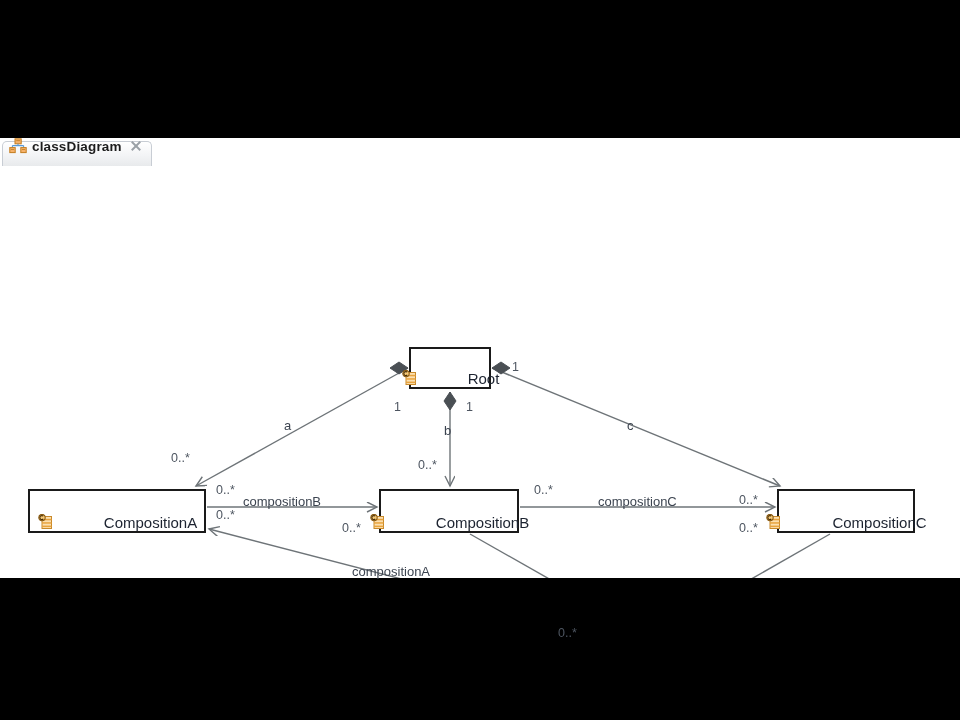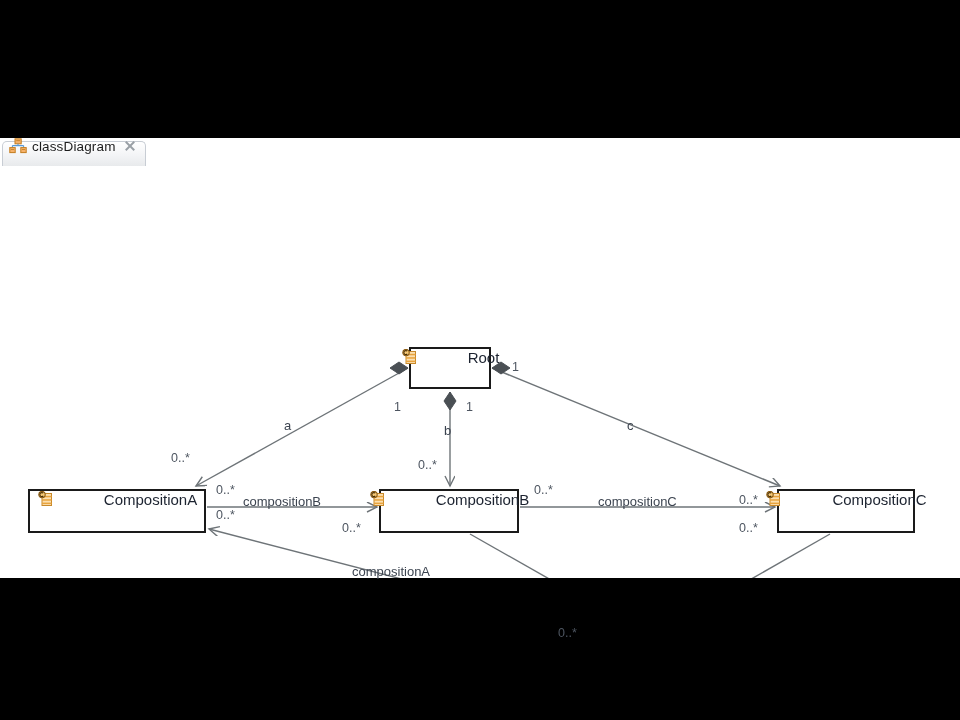--- a/index.html
+++ b/index.html
@@ -49,20 +49,21 @@
     top: 3px;
     height: 25px;
     padding: 0 9px 16px 6px;
     border: 1px solid #c8cdd4;
     border-bottom: none;
     border-radius: 5px 5px 0 0;
     background: linear-gradient(to bottom, #ffffff 0%, #f3f4f6 55%, #e8eaec 100%);
     display: flex;
     align-items: center;
     box-sizing: border-box;
+    font-weight: bold;
   }
   #tab-label {
     font-size: 13.5px;
     color: #1c1c1c;
     margin-left: 5px;
     letter-spacing: 0.15px;
     white-space: nowrap;
   }
   #tab-close {
     margin-left: 8px;
@@ -102,21 +103,21 @@
     height: 410px;
   }
 
   
   .class-node {
     position: absolute;
     box-sizing: border-box;
     background: #ffffff;
     border: 2px solid #1a1a1a;
     display: flex;
-    align-items: flex-start;
+    align-items: flex-end;
     justify-content: center;
     z-index: 5;
     gap: 44px;
   }
   .class-node .class-icon { width: 17px; height: 17px; flex: none; }
   .class-node .class-name {
     font-size: 15px;
     color: #1c2330;
     margin-left: 6px;
     white-space: nowrap;

